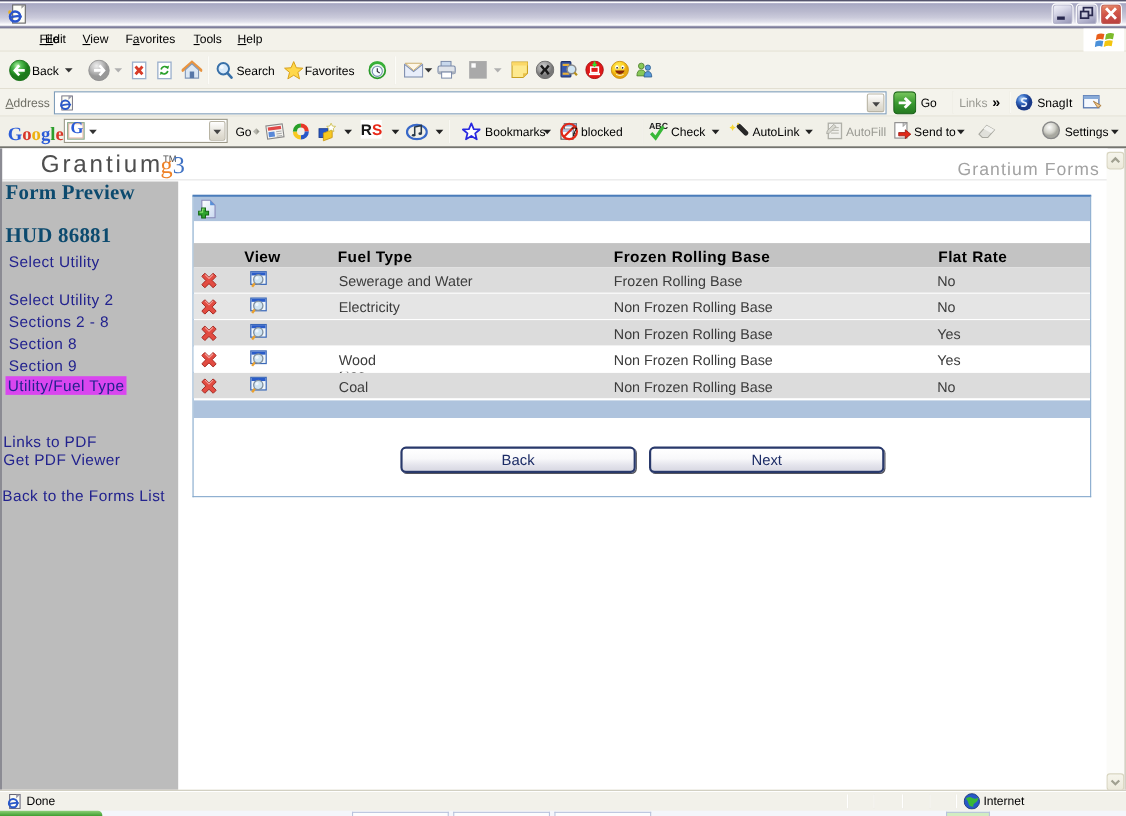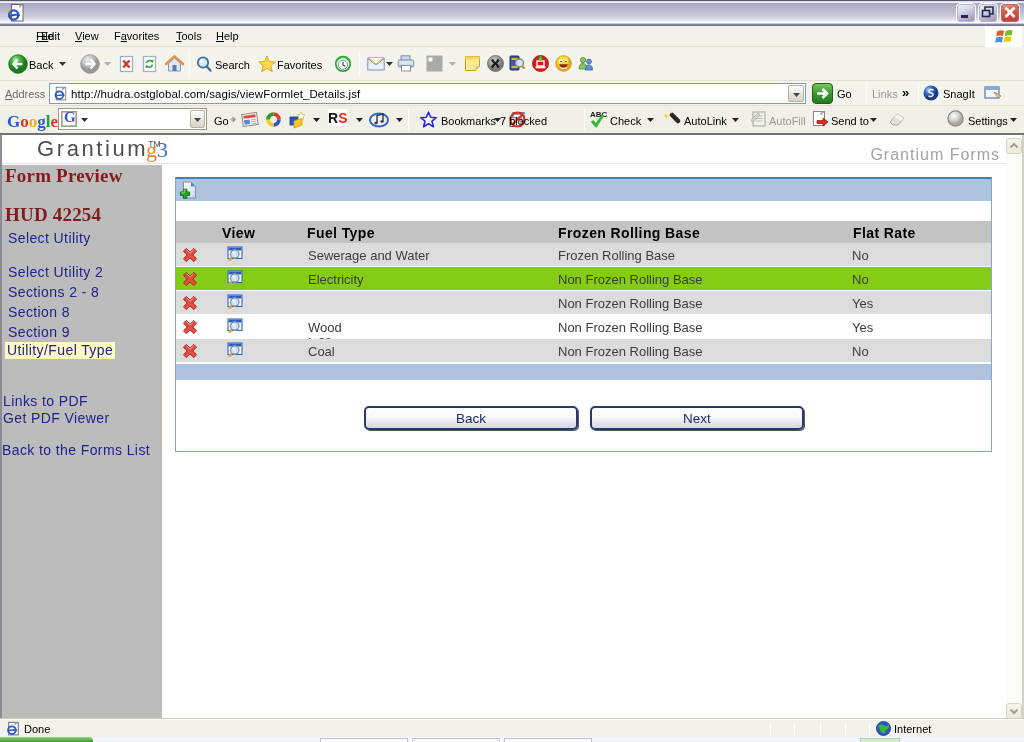--- a/index.html
+++ b/index.html
@@ -38,21 +38,21 @@
 #gbline { left:0; top:133px; width:1024px; height:2px; background:#74746e; }
 .gtext { position:absolute; font-size:11px; color:#000; }
 .gray { color:#9a9a93; }
 #gsearch { position:absolute; left:58px; top:2px; width:149px; height:22px; background:#fff; border:1px solid #9b9888; }
 
 
 #content { left:0; top:135px; width:1024px; height:583px; background:#fff; }
 #logorow { position:absolute; left:2px; top:0px; width:1005px; height:29px; background:#fff; border-bottom:1px solid #e4e4e4; }
 #grantiumforms { position:absolute; right:24px; top:11px; font-size:16px; letter-spacing:1px; color:#a2a2a2; }
 #sidebar { position:absolute; left:2px; top:30px; width:160px; height:553px; background:#bcbcbc; }
-.sbhead { position:absolute; left:3px; font-family:"Liberation Serif",serif; font-size:19px; font-weight:bold; color:#7f1d1d; letter-spacing:0.2px; }
+.sbhead { position:absolute; left:3px; font-family:"Liberation Serif",serif; font-size:19px; font-weight:bold; color:#0c4a6e; letter-spacing:0.2px; }
 .sblink { position:absolute; font-size:14px; letter-spacing:0.4px; color:#22228e; }
 #leftborder { position:absolute; left:0; top:0; width:2px; height:583px; background:#8b8b93; }
 #rightborder { position:absolute; left:1022px; top:0; width:2px; height:583px; background:#d4d1c4; }
 
 
 #ftable { position:absolute; left:175px; top:42px; width:817px; height:275px; background:#fff; border:1px solid #84a8cc; border-top:2px solid #4a7cba; }
 .band { position:absolute; left:0; width:815px; background:#aec3dd; }
 .grow { position:absolute; left:0; width:815px; height:23px; }
 .rowtext { position:absolute; top:5px; font-size:13px; color:#3c3c3c; }
 #colhead { position:absolute; left:0; top:42px; width:815px; height:22px; background:#c3c3c3; }
@@ -280,21 +280,20 @@
     <div class="tlabel" style="left:5px;top:7px;color:#6e6e64;"><span style="text-decoration:underline">A</span>ddress</div>
     <div id="addrfield">
       <svg style="position:absolute;left:3px;top:2px;" width="16" height="16" viewBox="0 0 19 20">
         <rect x="3.5" y="1.5" width="12" height="16" fill="#fdfdf6" stroke="#667" stroke-width="1"></rect>
         <path d="M11 1.5 h4.5 l-4.5 4.5 z" fill="#99a"></path>
         <g transform="translate(1.5,5.5)">
           <circle cx="6" cy="6" r="4.8" fill="none" stroke="#2a58c8" stroke-width="2.2"></circle>
           <path d="M0.5 7.5 Q6 4.8 12.5 6" stroke="#2a58c8" stroke-width="1.8" fill="none"></path>
         </g>
       </svg>
-      <div id="addrtext">http://hudra.ostglobal.com/sagis/viewFormlet_Details.jsf</div>
       <div id="addrdrop">
           <svg style="position:absolute;left:3px;top:6px;" width="9" height="6">
             <path d="M1 1 L4.5 5 L8 1 Z" fill="#444"></path>
           </svg>
         </div>
     </div>
     <svg class="abs" style="left:812px;top:2px;" width="21" height="21" viewBox="0 0 21 21">
       <defs>
           <linearGradient id="ggo" x1="0" y1="0" x2="0" y2="1">
             <stop offset="0%" stop-color="#7cc860"></stop>
@@ -404,21 +403,21 @@
       </svg>
 
     <svg class="abs" style="left:508px;top:4px;" width="19" height="19" viewBox="0 0 19 19">
       <rect x="5" y="2.5" width="11" height="9" fill="#f8f8f8" stroke="#555" stroke-width="1"></rect>
       <rect x="5" y="2.5" width="11" height="2.5" fill="#8aa8d8"></rect>
       <rect x="2" y="7.5" width="11" height="9" fill="#fff" stroke="#555" stroke-width="1"></rect>
       <rect x="2" y="7.5" width="11" height="2.5" fill="#b8c8e8"></rect>
       <circle cx="9.5" cy="9.5" r="7" fill="none" stroke="#e02818" stroke-width="2"></circle>
       <line x1="4.5" y1="14.5" x2="14.5" y2="4.5" stroke="#e02818" stroke-width="2"></line>
     </svg>
-    <div class="gtext" style="left:500px;top:9px;">7 blocked</div>
+    <div class="gtext" style="left:519px;top:9px;">7 blocked</div>
     <div class="tsep" style="left:584px;top:3px;height:21px;"></div>
 
     <svg class="abs" style="left:589px;top:3px;" width="20" height="20" viewBox="0 0 20 20">
       <text x="1" y="8" font-size="8" font-weight="bold" fill="#222" font-family="Liberation Sans">ABC</text>
       <path d="M3 12 L7 16.5 L14 6" stroke="#38b838" stroke-width="3" fill="none"></path>
     </svg>
     <div class="gtext" style="left:610px;top:9px;">Check</div>
     <svg class="abs" style="left:646px;top:11px;" width="9" height="6">
         <path d="M1 1 L4.5 5 L8 1 Z" fill="#222"></path>
       </svg>
@@ -472,27 +471,27 @@
   </div>
   <div id="gbline" class="abs"></div>
 
   <div id="content" class="abs">
     <div id="logorow"></div>
     <div style="position:absolute;left:5px;top:1px;font-size:22px;color:#4e4e4e;letter-spacing:2.6px;margin-left:32px;">Grantium<span style="font-size:8.5px;vertical-align:9px;letter-spacing:0;">TM</span></div>
     <div style="position:absolute;left:136px;top:2px;font-family:'Liberation Serif',serif;font-size:22px;margin-left:10px;"><span style="color:#ee8126;">g</span><span style="color:#4173c4;">3</span></div>
     <div id="grantiumforms">Grantium Forms</div>
     <div id="sidebar">
       <div class="sbhead" style="top:0px;">Form Preview</div>
-      <div class="sbhead" style="top:39px;">HUD 42254</div>
+      <div class="sbhead" style="top:39px;">HUD 86881</div>
       <div class="sblink" style="left:6px;top:65px;">Select Utility</div>
       <div class="sblink" style="left:6px;top:99px;">Select Utility 2</div>
       <div class="sblink" style="left:6px;top:119px;">Sections 2 - 8</div>
       <div class="sblink" style="left:6px;top:139px;">Section 8</div>
       <div class="sblink" style="left:6px;top:159px;">Section 9</div>
-      <div class="sblink" style="left:3px;top:177px;background:#fef9c3;padding:0px 2px 1px 2px;">Utility/Fuel Type</div>
+      <div class="sblink" style="left:3px;top:177px;background:#d946ef;padding:0px 2px 1px 2px;">Utility/Fuel Type</div>
       <div class="sblink" style="left:1px;top:228px;">Links to PDF</div>
       <div class="sblink" style="left:1px;top:245px;">Get PDF Viewer</div>
       <div class="sblink" style="left:0px;top:277px;">Back to the Forms List</div>
     </div>
     <div id="leftborder"></div>
     <div id="rightborder"></div>
     <div id="ftable">
       <div class="band" style="top:0;height:22px;"></div>
       <svg style="position:absolute;left:4px;top:2px;" width="18" height="19" viewBox="0 0 18 19">
         <defs>
@@ -523,21 +522,21 @@
             <rect x="2" y="1" width="14" height="11.5" fill="#f0f6fa" stroke="#3a68b8" stroke-width="1.1"></rect>
             <rect x="2.6" y="1.6" width="12.8" height="2.8" fill="#2a5cc8"></rect>
             <line x1="5.8" y1="11.2" x2="3.2" y2="14.6" stroke="#e8a030" stroke-width="2.2"></line>
             <circle cx="8.8" cy="8" r="4.2" fill="#cfe4f2" stroke="#8090a0" stroke-width="1.2"></circle>
             <circle cx="7.6" cy="6.8" r="1.5" fill="#eef6fc"></circle>
           </svg>
           <div class="rowtext" style="left:132px;">Sewerage and Water</div>
           <div class="rowtext" style="left:382px;">Frozen Rolling Base</div>
           <div class="rowtext" style="left:676px;">No</div>
         </div>
-      <div class="grow" style="top:88px;background:#84cc16;">
+      <div class="grow" style="top:88px;background:#e5e5e5;">
           <svg class="xbtn" width="14" height="14" viewBox="0 0 14 14">
             <path d="M3.2 0.4 L7 4.1 L10.8 0.4 L13.6 3.2 L9.9 7 L13.6 10.8 L10.8 13.6 L7 9.9 L3.2 13.6 L0.4 10.8 L4.1 7 L0.4 3.2 Z" fill="#e24c42" stroke="#9c1c14" stroke-width="0.8"></path>
             <path d="M3.4 1.6 L7 5.1 L10.6 1.6" fill="none" stroke="#f4a09a" stroke-width="1"></path>
           </svg>
           <svg class="vbtn" width="17" height="17" viewBox="0 0 17 17">
             <rect x="2" y="1" width="14" height="11.5" fill="#f0f6fa" stroke="#3a68b8" stroke-width="1.1"></rect>
             <rect x="2.6" y="1.6" width="12.8" height="2.8" fill="#2a5cc8"></rect>
             <line x1="5.8" y1="11.2" x2="3.2" y2="14.6" stroke="#e8a030" stroke-width="2.2"></line>
             <circle cx="8.8" cy="8" r="4.2" fill="#cfe4f2" stroke="#8090a0" stroke-width="1.2"></circle>
             <circle cx="7.6" cy="6.8" r="1.5" fill="#eef6fc"></circle>

